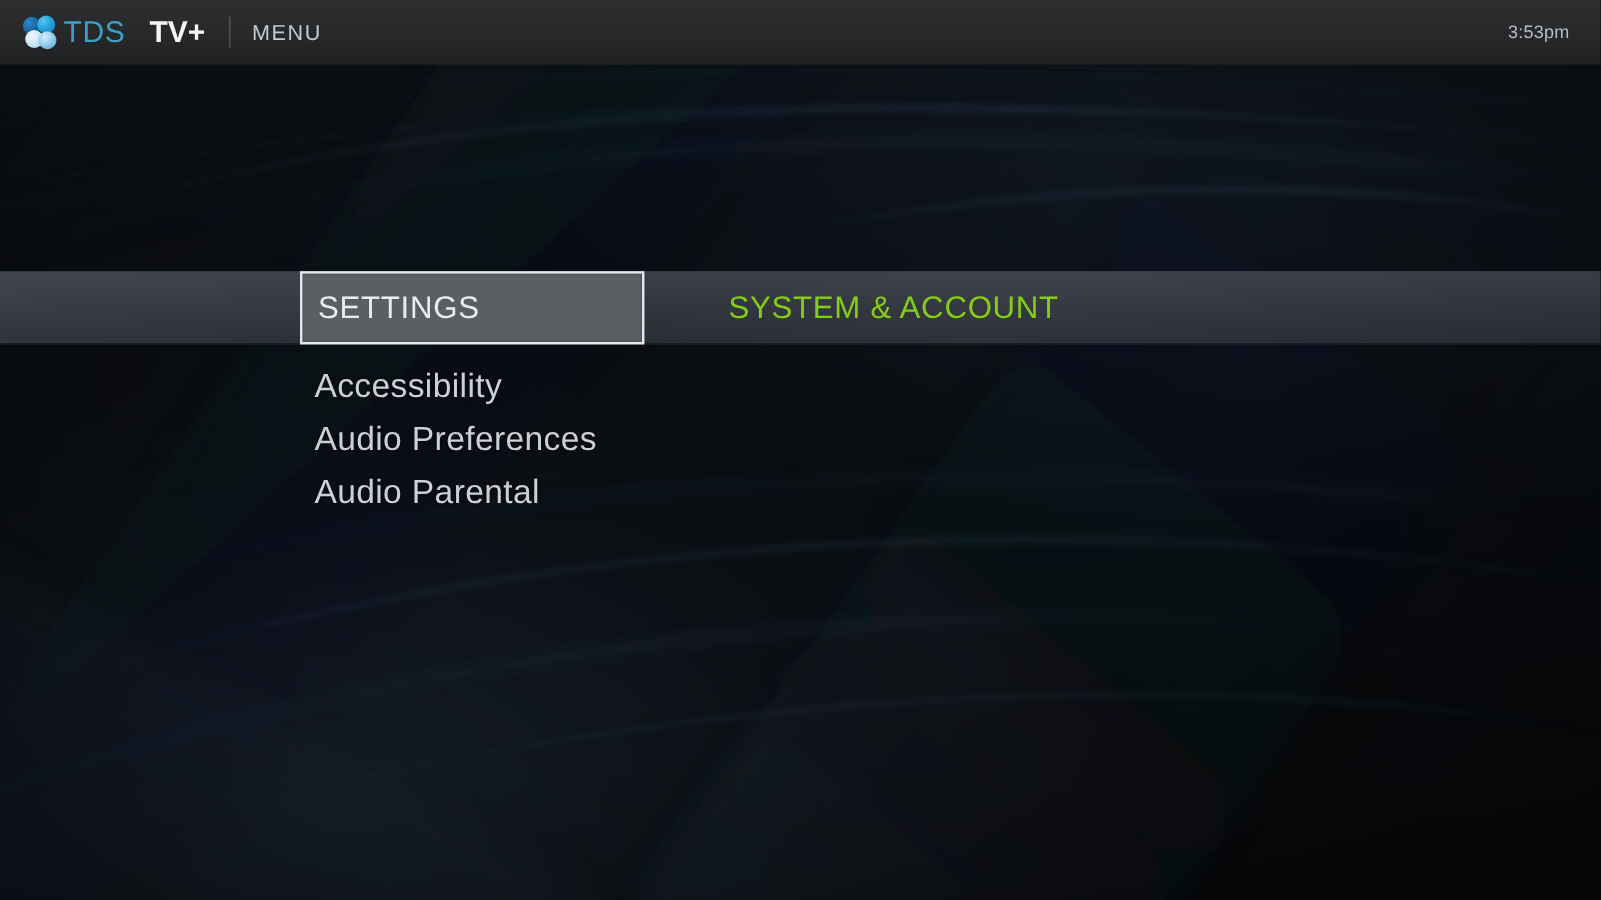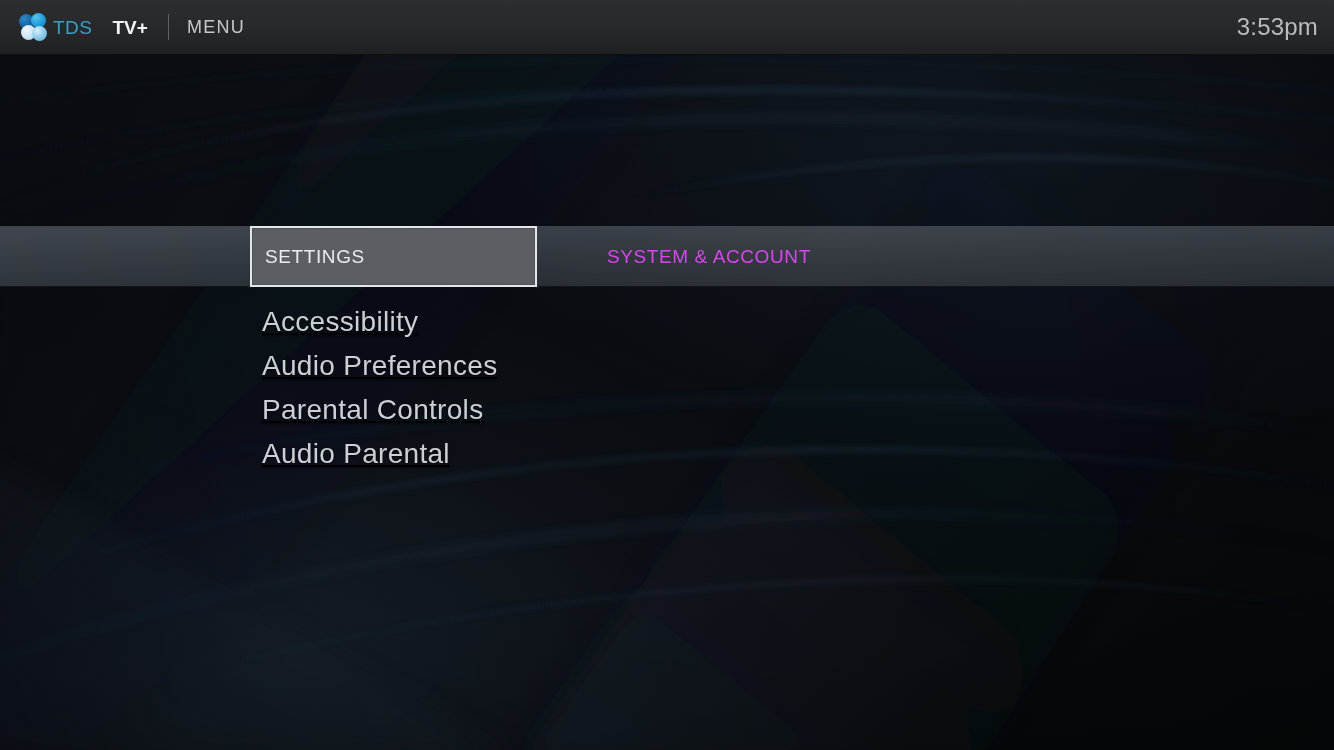--- a/index.html
+++ b/index.html
@@ -68,21 +68,21 @@
     position:absolute;
     border-radius:50%;
     display:block;
   }
   .lm-tl { width:15px; height:15px; left:1px;  top:2px;  background:radial-gradient(circle at 34% 30%, #2f86c8 0%, #1463a0 55%, #0d4a7d 100%); }
   .lm-tr { width:15px; height:15px; left:13px; top:1px;  background:radial-gradient(circle at 34% 30%, #58c4ef 0%, #1f9bd8 55%, #1276b4 100%); }
   .lm-bl { width:15px; height:15px; left:3px;  top:13px; background:radial-gradient(circle at 36% 32%, #f2f8fc 0%, #c9e4f4 55%, #9fd0ea 100%); }
   .lm-br { width:15px; height:15px; left:14px; top:14px; background:radial-gradient(circle at 36% 32%, #d8eefa 0%, #86c6e8 55%, #4ea4d6 100%); }
 
   #brand-text {
-    font-size:19px;
+    font-size:25px;
     letter-spacing:0px;
     line-height:1;
     white-space:nowrap;
     display:flex;
     align-items:flex-end;
   }
   .brand-tds { color:#3aa0c8; font-weight:300; letter-spacing:0.5px; }
   .brand-tvplus { color:#f2f4f6; font-weight:700; letter-spacing:0px; margin-left:20px; }
 
   #header-divider {
@@ -94,23 +94,23 @@
   }
   #menu-label {
     color:#c5c9cd;
     font-size:18px;
     font-weight:400;
     letter-spacing:1.3px;
     line-height:1;
   }
   #clock {
     margin-left:auto;
-    margin-right:16px;
+    margin-right:26px;
     color:#b9bdc1;
-    font-size:24px;
+    font-size:15px;
     font-weight:400;
     letter-spacing:0.2px;
     line-height:1;
   }
 
   
   #tab-strip {
     position:absolute;
     left:0;
     top:226px;
@@ -137,48 +137,47 @@
     display:flex;
     align-items:stretch;
     z-index:12;
   }
   .tab {
     display:flex;
     align-items:center;
     height:61px;
     padding:0 22px;
     color:#b4b9bd;
-    font-size:19px;
+    font-size:26px;
     font-weight:400;
     letter-spacing:0.6px;
     white-space:nowrap;
     cursor:pointer;
   }
   .tab.active {
     width:287px;
     padding:0 0 0 13px;
     background:#5b5f63;
     border:2px solid #e4e7ea;
     color:#e9ecee;
     box-shadow:inset 0 0 0 1px rgba(0,0,0,0.12);
   }
   .tab.inactive {
     margin-left:48px;
-    color:#d946ef;
+    color:#84cc16;
   }
 
   
   #settings-list {
     position:absolute;
     left:262px;
     top:300px;
     z-index:12;
     display:flex;
     flex-direction:column;
-    text-decoration:underline;
   }
   .settings-item {
     color:#cbd0d4;
     font-size:28px;
     font-weight:300;
     letter-spacing:0.3px;
     line-height:44px;
     height:44px;
     white-space:nowrap;
     cursor:pointer;
@@ -285,20 +284,17 @@
   </div>
 
   <div id="settings-list">
     <div class="settings-item">
       <span>Accessibility</span>
     </div>
     <div class="settings-item">
       <span>Audio Preferences</span>
     </div>
     <div class="settings-item">
-      <span>Parental Controls</span>
-    </div>
-    <div class="settings-item">
       <span>Audio Parental</span>
     </div>
   </div>
 
 </div>
 
 </body></html>

